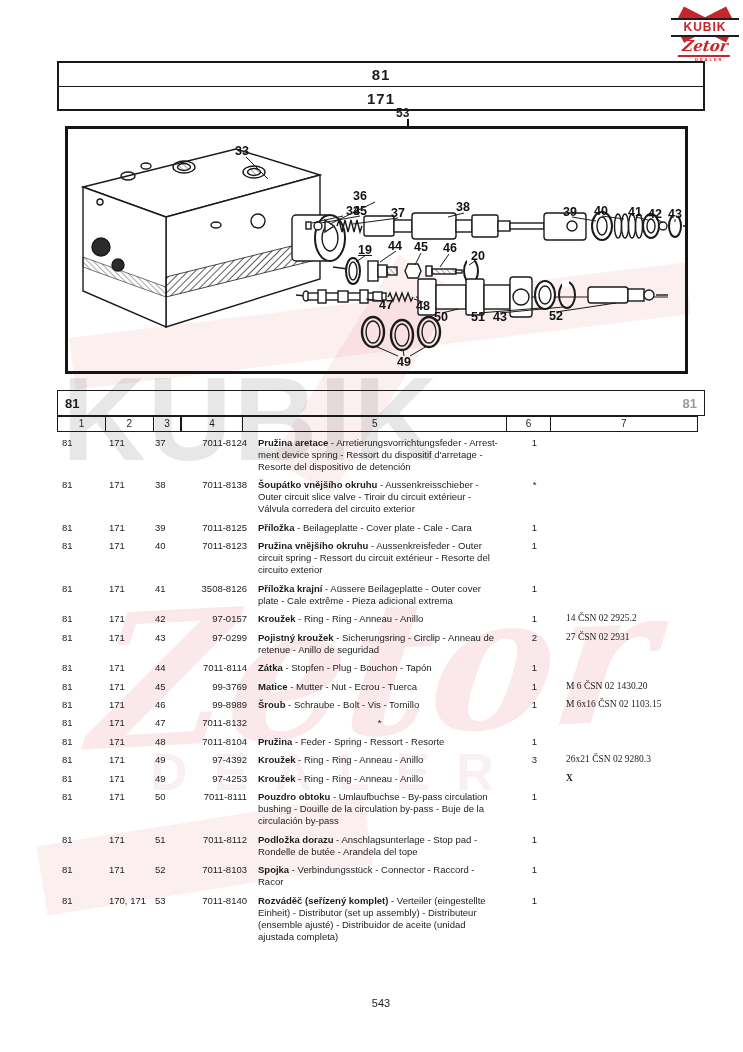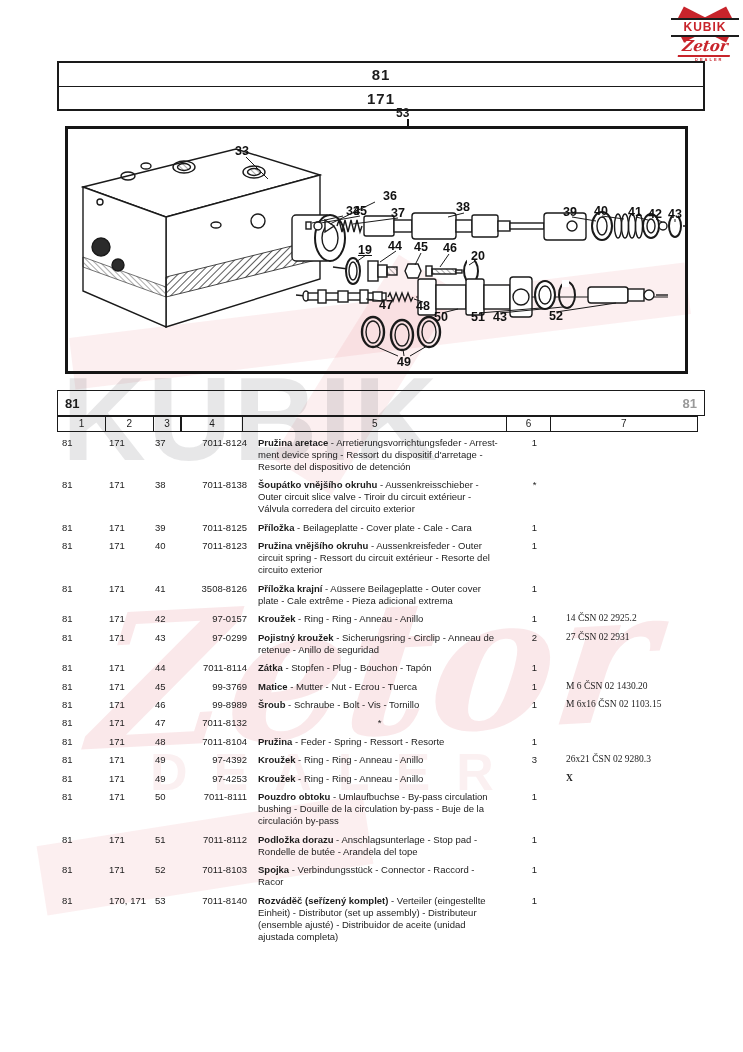--- a/index.html
+++ b/index.html
@@ -218,21 +218,21 @@
           <line x1="488" y1="183" x2="548" y2="174"></line>
           <line x1="330" y1="227" x2="307" y2="217"></line>
           <line x1="336" y1="227" x2="335" y2="220"></line>
           <line x1="342" y1="227" x2="359" y2="217"></line>
         </g>
       </svg>
       <div id="callouts">
           <span class="callout" style="left: 174px; top: 22px;">33</span>
           <span class="callout" style="left: 274px; top: 82px; margin-left: 11px;">34</span>
           <span class="callout" style="left: 292px; top: 82px;">35</span>
-          <span class="callout" style="left: 322px; top: 67px;">36</span>
+          <span class="callout" style="left: 292px; top: 67px;">36</span>
           <span class="callout" style="left: 330px; top: 84px;">37</span>
           <span class="callout" style="left: 395px; top: 78px;">38</span>
           <span class="callout" style="left: 502px; top: 83px;">39</span>
           <span class="callout" style="left: 533px; top: 82px;">40</span>
           <span class="callout" style="left: 567px; top: 83px;">41</span>
           <span class="callout" style="left: 587px; top: 85px;">42</span>
           <span class="callout" style="left: 607px; top: 85px;">43</span>
           <span class="callout" style="left: 297px; top: 121px; text-decoration: underline;">19</span>
           <span class="callout" style="left: 327px; top: 117px;">44</span>
           <span class="callout" style="left: 353px; top: 118px;">45</span>
@@ -438,13 +438,14 @@
       <span class="c-g">81</span>
       <span class="c-s">170, 171</span>
       <span class="c-p">53</span>
       <span class="c-n">7011-8140</span>
       <span class="c-d"><b>Rozváděč (seřízený komplet)</b><span> - Verteiler (eingestellte Einheit) - Distributor (set up assembly) - Distributeur (ensemble ajusté) - Distribuidor de aceite (unidad ajustada completa)</span></span>
       <span class="c-q">1</span>
       <span class="c-t"></span>
     </div>
   </div>
 
+  <div class="layer footer">543</div>
 </div>
 
 </body></html>

